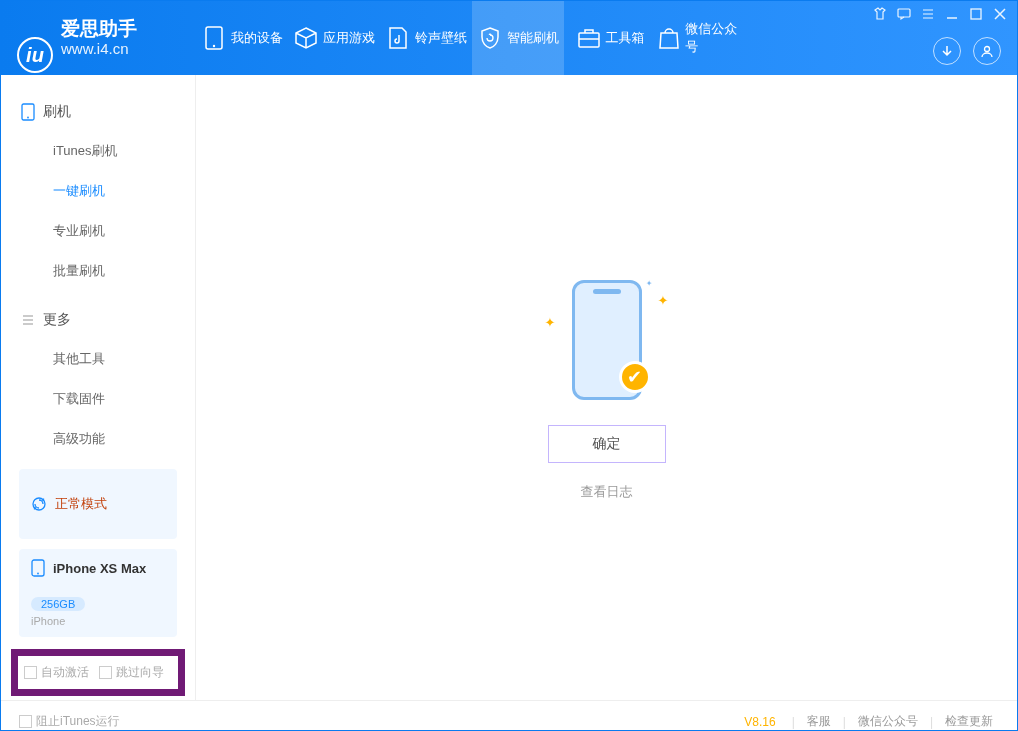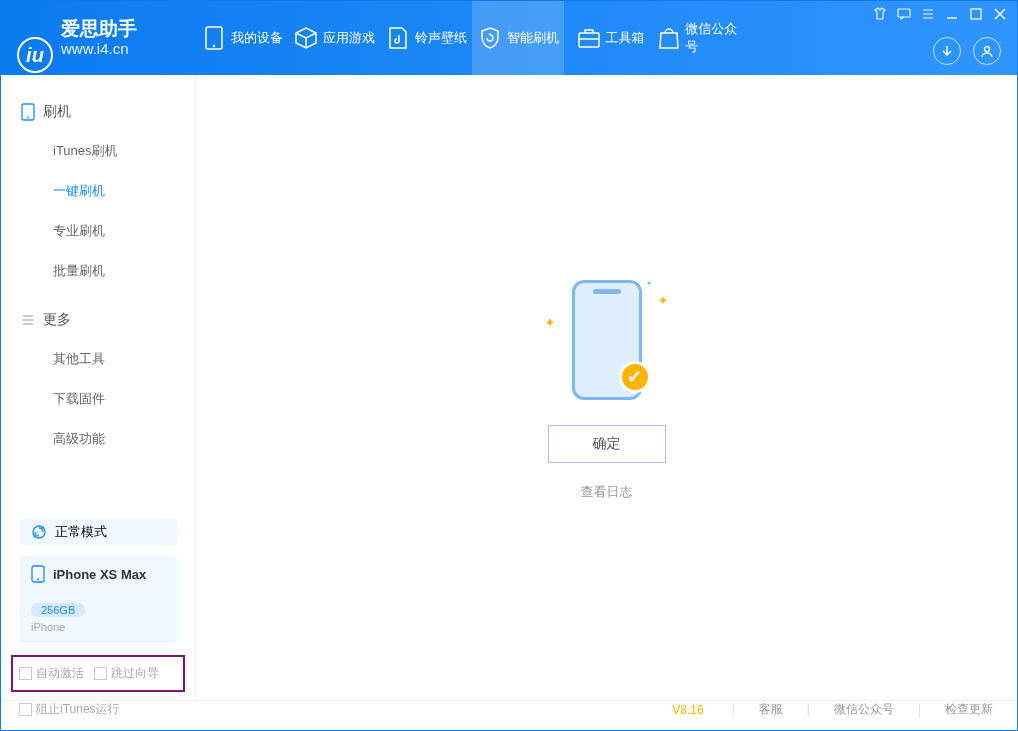--- a/index.html
+++ b/index.html
@@ -24,47 +24,47 @@
 
 
 .body { display: flex; height: calc(100% - 74px - 30px); }
 .sidebar { width: 195px; border-right: 1px solid #eee; padding-top: 18px; display: flex; flex-direction: column; }
 .side-section { padding: 0 0 10px 0; }
 .side-header { display: flex; align-items: center; gap: 8px; padding: 10px 20px; color: #555; font-size: 14px; }
 .side-item { padding: 11px 20px 11px 52px; font-size: 13px; color: #666; cursor: pointer; }
 .side-item.active { color: #1a8cff; }
 
 .sidebar-bottom { margin-top: auto; }
-.mode-box { margin: 0 18px 10px; background: #f0f7ff; border-radius: 4px; padding: 4px 12px; display: flex; align-items: center; gap: 8px; color: #000000; font-size: 13px; }
+.mode-box { margin: 0 18px 10px; background: #f0f7ff; border-radius: 4px; padding: 26px 12px; display: flex; align-items: center; gap: 8px; color: #c2410c; font-size: 13px; }
 .device-box { margin: 0 18px 12px; background: #f0f7ff; border-radius: 4px; padding: 10px 12px; font-size: 13px; }
 .device-name { font-weight: bold; color: #333; }
 .device-storage { display: inline-block; background: #d6eaff; color: #1a8cff; border-radius: 10px; padding: 1px 10px; font-size: 11px; margin-top: 20px; }
 .device-sub { color: #aaa; font-size: 11px; margin-top: 4px; }
 
-.options-row { margin: 0 10px 8px; border: 2px solid #701a75; padding: 8px 6px; display: flex; gap: 10px; align-items: center; font-size: 12px; color: #aaa; }
+.options-row { margin: 0 10px 8px; border: 7px solid #701a75; padding: 8px 6px; display: flex; gap: 10px; align-items: center; font-size: 12px; color: #aaa; }
 .chk { width: 13px; height: 13px; border: 1px solid #ccc; display: inline-block; vertical-align: middle; margin-right: 4px; }
 
 
 .main { flex: 1; display: flex; flex-direction: column; align-items: center; justify-content: center; gap: 20px; }
 .phone-illustration { position: relative; width: 160px; height: 130px; display: flex; align-items: center; justify-content: center; }
 .phone { width: 70px; height: 120px; border: 3px solid #7fb8f0; border-radius: 12px; background: #e0efff; position: relative; }
 .phone::before { content: ""; position: absolute; top: 6px; left: 50%; transform: translateX(-50%); width: 28px; height: 5px; background: #7fb8f0; border-radius: 3px; }
 .badge { position: absolute; right: 36px; bottom: 12px; width: 32px; height: 32px; background: #ffb400; border-radius: 50%; display: flex; align-items: center; justify-content: center; color: #fff; font-size: 18px; border: 3px solid #fff; }
 .sparkle { position: absolute; color: #ffb400; font-size: 13px; }
 .s1 { left: 18px; top: 40px; }
 .s2 { right: 18px; top: 18px; }
 .s3 { right: 34px; top: 4px; color: #7fb8f0; font-size: 8px; }
 
 .success-text { font-size: 19px; color: #333; }
 .confirm-btn { border: 1px solid #c4b5fd; padding: 9px 44px; font-size: 14px; color: #555; background: #fff; cursor: pointer; }
 .log-link { color: #999; font-size: 13px; cursor: pointer; }
 
 
-.footer { height: 30px; border-top: 1px solid #eee; display: flex; align-items: flex-start; padding: 0 18px; font-size: 12px; color: #aaa; }
-.footer-right { margin-left: auto; display: flex; align-items: center; gap: 18px; }
+.footer { height: 30px; border-top: 1px solid #eee; display: flex; align-items: flex-end; padding: 0 18px; font-size: 12px; color: #aaa; }
+.footer-right { margin-left: auto; display: flex; align-items: center; gap: 6px; }
 .footer-right .sep { color: #ddd; }
 .footer-link { color: #999; cursor: pointer; padding: 0 6px; }
 .version { color: #ffb400; margin-right: 10px; }
 </style>
 </head>
 <body>
 
 <div class="header">
   <div class="logo-area">
     <div class="logo-icon">iu</div>

